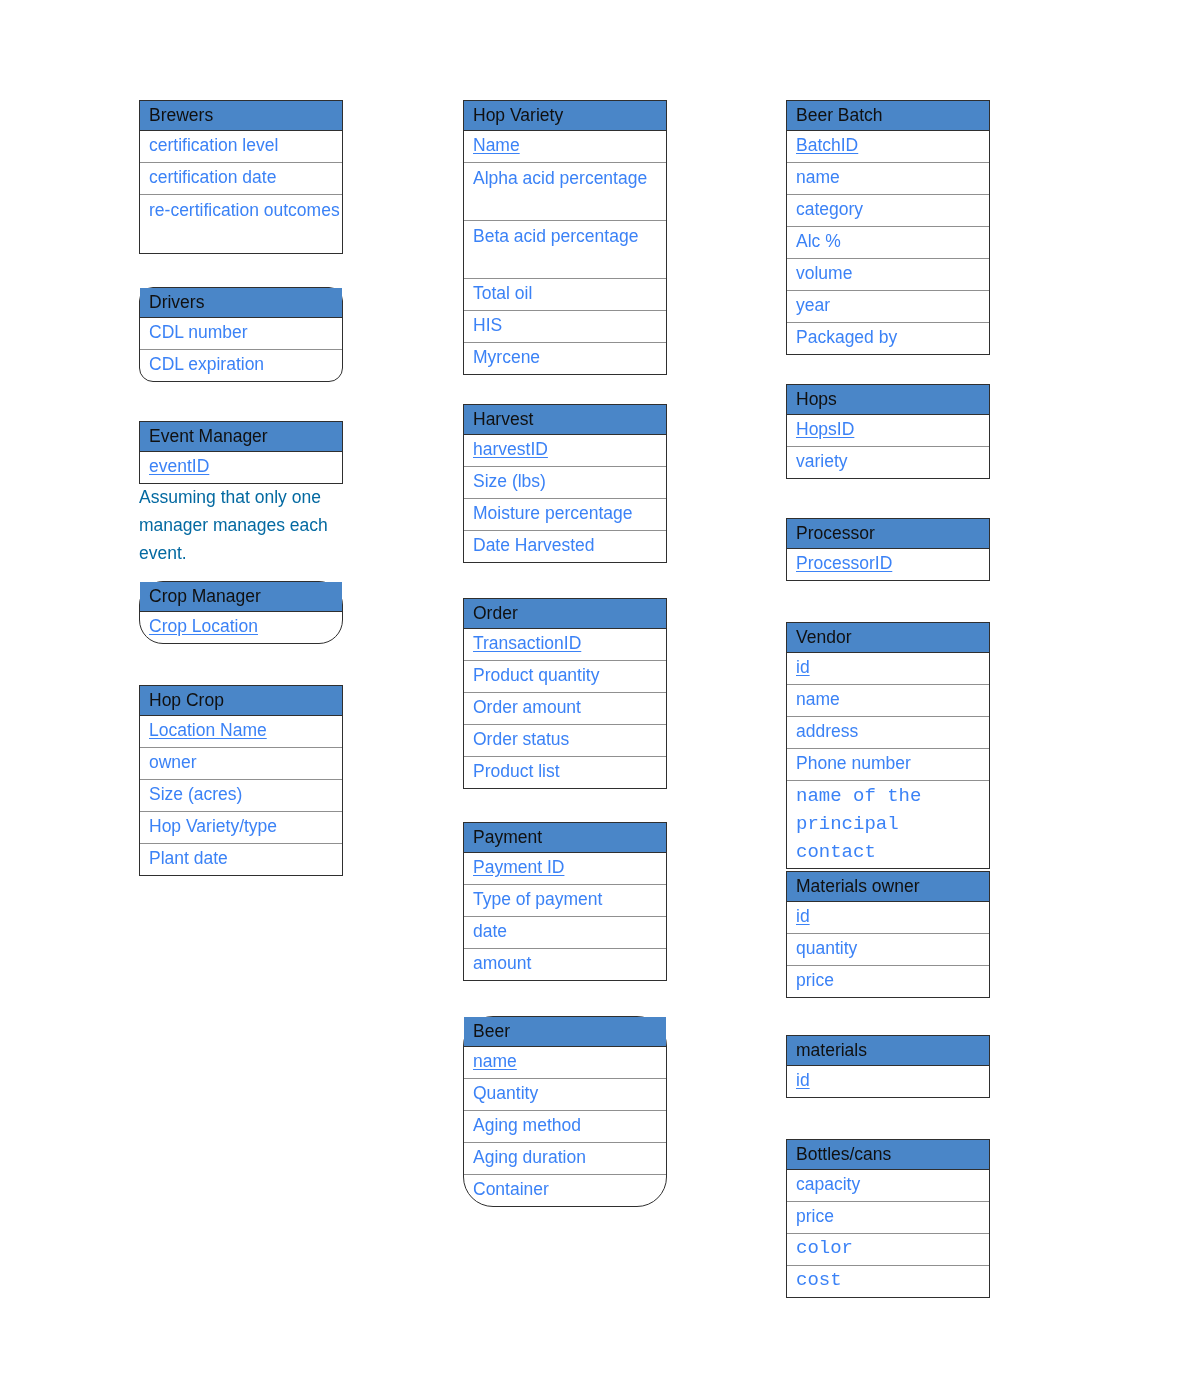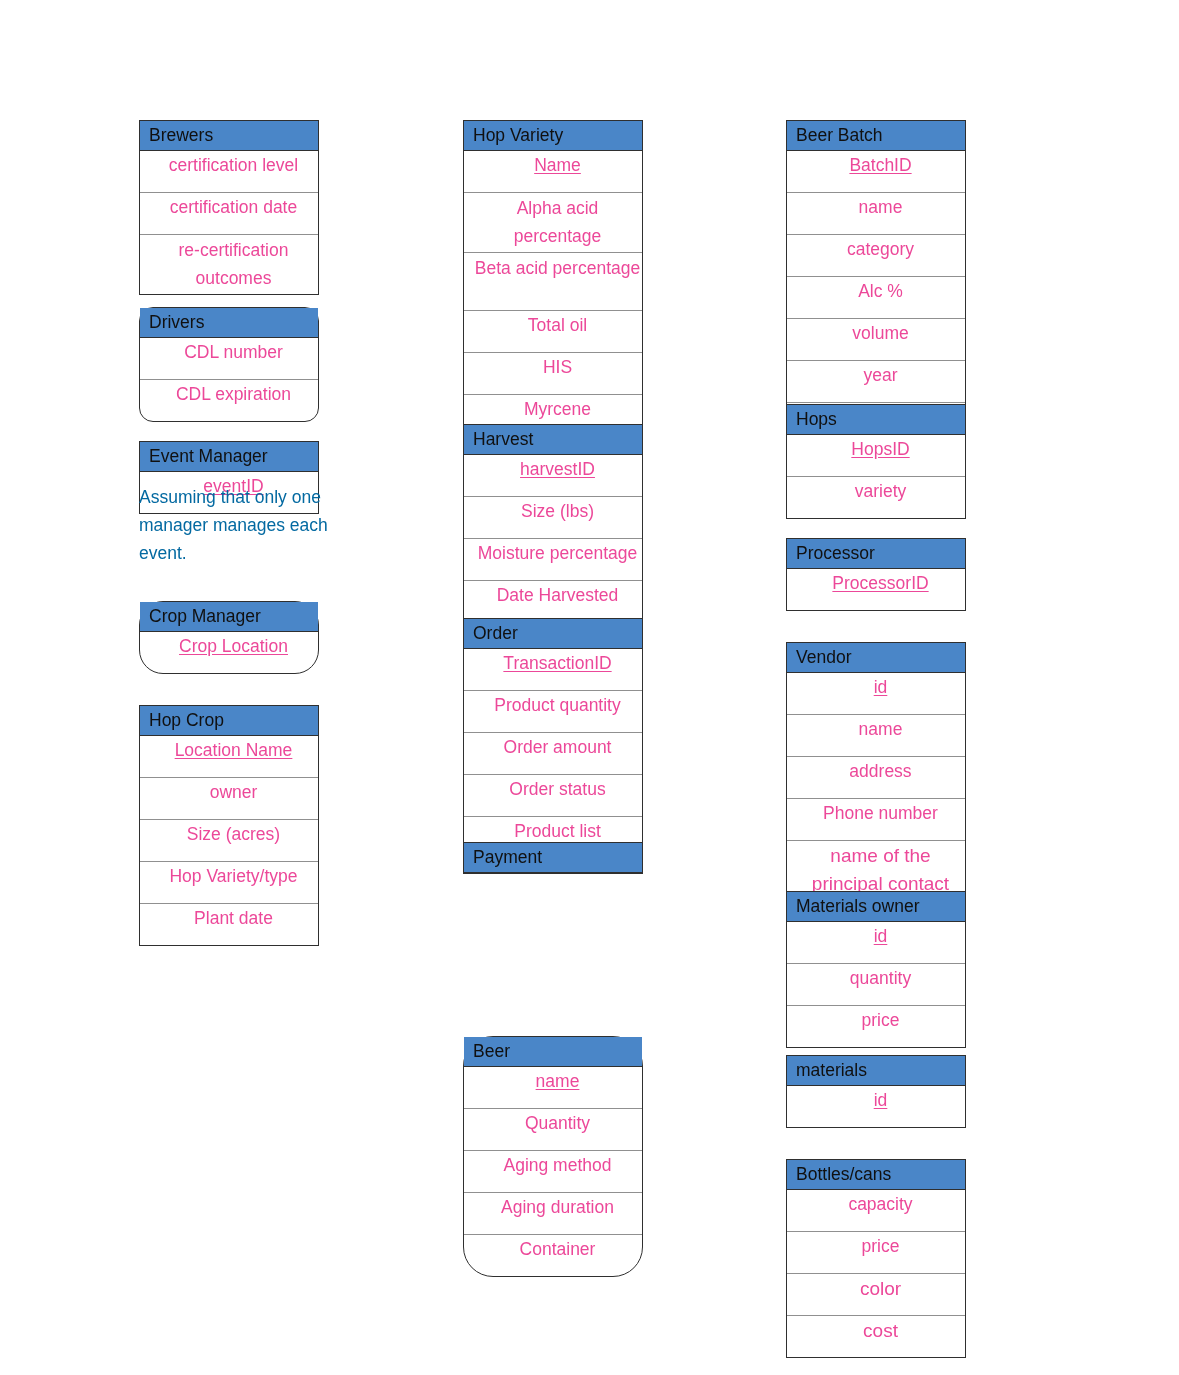--- a/index.html
+++ b/index.html
@@ -26,25 +26,24 @@
     top: 0;
     width: 204px;
   }
   #col-left   { left: 139px; }
   #col-middle { left: 463px; }
   #col-right  { left: 786px; }
 
   
   .entity {
     position: absolute;
-    width: 180px;
+    width: 204px;
     box-sizing: border-box;
     border: 1px solid #2f2f2f;
     background: #ffffff;
-    margin-top: 20px;
   }
   .entity-header {
     background: #4a86c8;
     color: #101010;
     font-size: 17.5px;
     line-height: 1;
     padding: 6px 0 7px 9px;
     box-sizing: border-box;
     height: 30px;
     border-bottom: 1px solid #2f2f2f;
@@ -52,45 +51,44 @@
     overflow: hidden;
   }
   .attr-list {
     list-style: none;
     margin: 0;
     padding: 0;
   }
   .attr {
     font-size: 17.5px;
     line-height: 29px;
-    color: #ec4899;
-    padding: 0 0 12px 9px;
+    color: #3b82f6;
+    padding: 0 0 2px 9px;
     border-bottom: 1px solid #909090;
     box-sizing: border-box;
     min-height: 30px;
     white-space: nowrap;
     overflow: visible;
-    text-align: center;
   }
   .attr:last-child {
     border-bottom: none;
   }
   .attr.wrap {
     white-space: normal;
     line-height: 28px;
     padding-top: 1px;
     padding-bottom: 2px;
     min-height: 58px;
   }
   .attr.pk {
     text-decoration: underline;
     text-underline-offset: 2px;
   }
   .attr.serif {
-    font-family: Liberation Sans, sans-serif;
+    font-family: Liberation Mono, monospace;
     font-size: 19px;
   }
 
   
   .note {
     position: absolute;
     width: 212px;
     font-size: 17.5px;
     line-height: 28px;
     color: #0369a1;
@@ -177,20 +175,26 @@
         <ul class="attr-list">
           <li class="attr pk">TransactionID</li>
           <li class="attr">Product quantity</li>
           <li class="attr">Order amount</li>
           <li class="attr">Order status</li>
           <li class="attr">Product list</li>
         </ul>
       </div>
       <div class="entity" style="top: 822px;">
         <div class="entity-header">Payment</div>
+        <ul class="attr-list">
+          <li class="attr pk">Payment ID</li>
+          <li class="attr">Type of payment</li>
+          <li class="attr">date</li>
+          <li class="attr">amount</li>
+        </ul>
       </div>
       <div class="entity" style="top: 1016px; border-radius: 30px;">
         <div class="entity-header">Beer</div>
         <ul class="attr-list">
           <li class="attr pk">name</li>
           <li class="attr">Quantity</li>
           <li class="attr">Aging method</li>
           <li class="attr">Aging duration</li>
           <li class="attr">Container</li>
         </ul>

